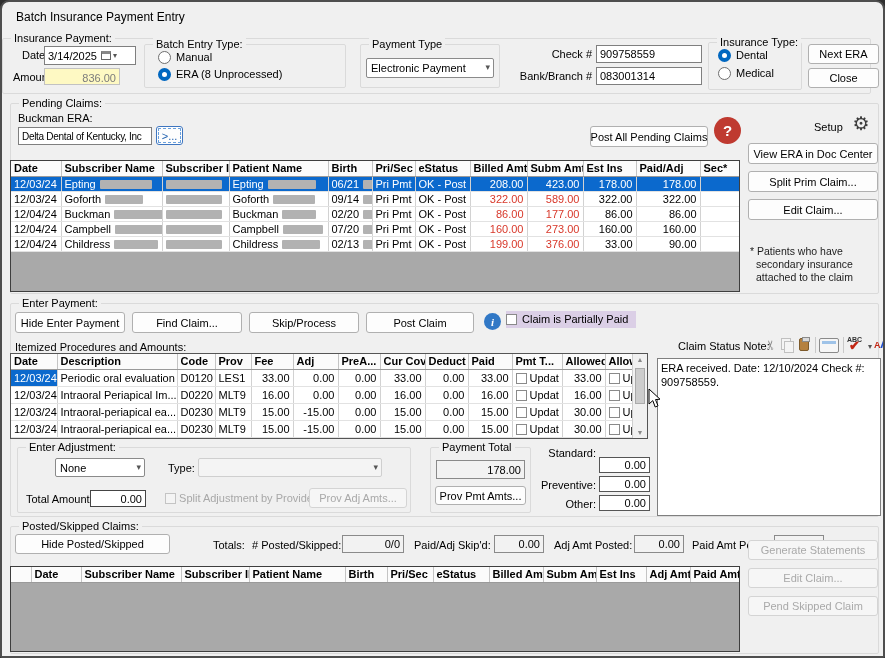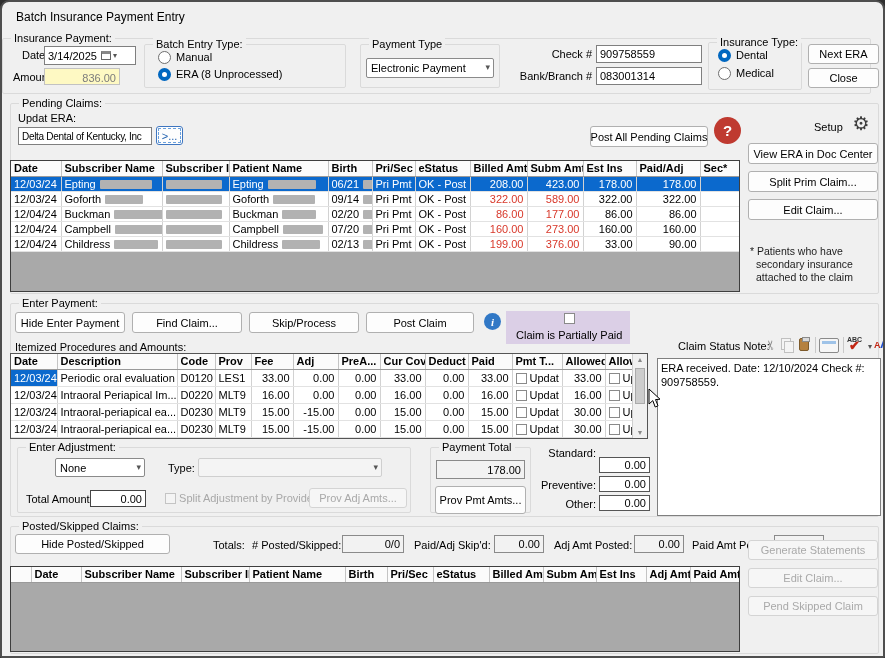--- a/index.html
+++ b/index.html
@@ -40,22 +40,22 @@
             padding:0 3px; font-size:11px; height:15px; white-space:nowrap; overflow:hidden; }
   .tbl tr.sel td { background:#0b69cd; color:#fff; }
   .tbl td.selcell { background:#0b69cd; color:#fff; }
   .r { text-align:right; }
   .red { color:#d8382a; }
   tr.sel .red { color:#b01414; }
   .redact { display:inline-block; height:9px; background:#b2b2b2; vertical-align:middle;
             margin-left:4px; border-radius:1px; }
   .circle { position:absolute; border-radius:50%; display:flex; align-items:center; justify-content:center;
             color:#fff; font-weight:bold; }
-  .lav { position:absolute; background:#dbcfe6; padding:2px 8px 3px 10px; display:flex;
-         align-items:center; gap:5px; white-space:nowrap;flex-direction:column; }
+  .lav { position:absolute; background:#dbcfe6; padding:2px 8px 3px 0; display:flex;
+         align-items:center; gap:5px; white-space:nowrap; }
   .vscroll { position:absolute; right:0; top:0; width:15px; height:100%; background:#f1f1f1;
              border-left:1px solid #cfcfcf; font-size:7px; color:#8a8a8a; text-align:center; }
   .vthumb { position:absolute; left:2px; width:10px; background:#cdcdcd; border:1px solid #ababab; }
   .icn { position:absolute; display:flex; align-items:center; justify-content:center; }
   .sep { position:absolute; width:1px; background:#c9c9c9; }
   .note-text { position:absolute; background:#fff; border:1px solid #7f7f7f; padding:2px 3px;
                font-size:11px; line-height:14px; overflow:hidden; }
   .smallnote { position:absolute; font-size:10.5px; line-height:13px; color:#1c1c1c; }
   .caltile { display:inline-block; width:10px; height:9px; border:1px solid #666; background:#fff;
              border-top:3px solid #888; margin:0 2px 0 4px; }
@@ -133,21 +133,21 @@
     <span class="radio"></span><span>Medical</span>
   </div>
 
   <div class="btn" style="left:806px;top:42px;width:71px;height:20px;">Next ERA</div>
   <div class="btn" style="left:806px;top:66px;width:71px;height:20px;">Close</div>
 
   <div class="gb" style="left:8px;top:101px;width:869px;height:191px;">
     <span class="gb-label">Pending Claims:</span>
   </div>
 
-  <div class="lbl" style="left:16px;top:110px;">Updat ERA:</div>
+  <div class="lbl" style="left:16px;top:110px;">Buckman ERA:</div>
   <div class="field" style="left:16px;top:125px;width:134px;height:18px;font-size:10px;letter-spacing:-0.3px;">
     <span>Delta Dental of Kentucky, Inc</span>
   </div>
   <div class="btn" style="left:154px;top:124px;width:27px;height:19px;border-color:#3f76c0;outline:1px dashed #6aa0dc;outline-offset:-3px;color:#1d5fae;">&gt;...</div>
 
   <div class="btn" style="left:588px;top:124px;width:118px;height:21px;">Post All Pending Claims</div>
   <div class="circle" style="left:712px;top:115px;width:27px;height:27px;background:#bf3a30;font-size:15px;">?</div>
   <div class="lbl" style="left:812px;top:119px;">Setup</div>
   <div class="icn" style="left:848px;top:110px;width:22px;height:22px;font-size:19px;color:#3c3c3c;">⚙</div>
 
@@ -431,21 +431,21 @@
     <span class="cb dis"></span> <span>Split Adjustment by Provider</span>
   </div>
   <div class="btn dis" style="left:307px;top:486px;width:98px;height:20px;">Prov Adj Amts...</div>
 
   <div class="gb" style="left:428px;top:445px;width:101px;height:66px;">
     <span class="gb-label">Payment Total</span>
   </div>
   <div class="field right sunk" style="left:434px;top:458px;width:89px;height:19px;">
     <span>178.00</span>
   </div>
-  <div class="btn" style="left:433px;top:484px;width:91px;height:28px;">Prov Pmt Amts...</div>
+  <div class="btn" style="left:433px;top:484px;width:91px;height:19px;">Prov Pmt Amts...</div>
 
   <div class="lbl-r" style="left:538px;top:445px;width:56px;">Standard:</div>
   <div class="field right" style="left:597px;top:455px;width:51px;height:16px;border-color:#555;">
       <span>0.00</span>
     </div>
   <div class="lbl-r" style="left:532px;top:477px;width:62px;">Preventive:</div>
   <div class="field right" style="left:597px;top:474px;width:51px;height:16px;border-color:#555;">
       <span>0.00</span>
     </div>
   <div class="lbl-r" style="left:538px;top:496px;width:56px;">Other:</div>

